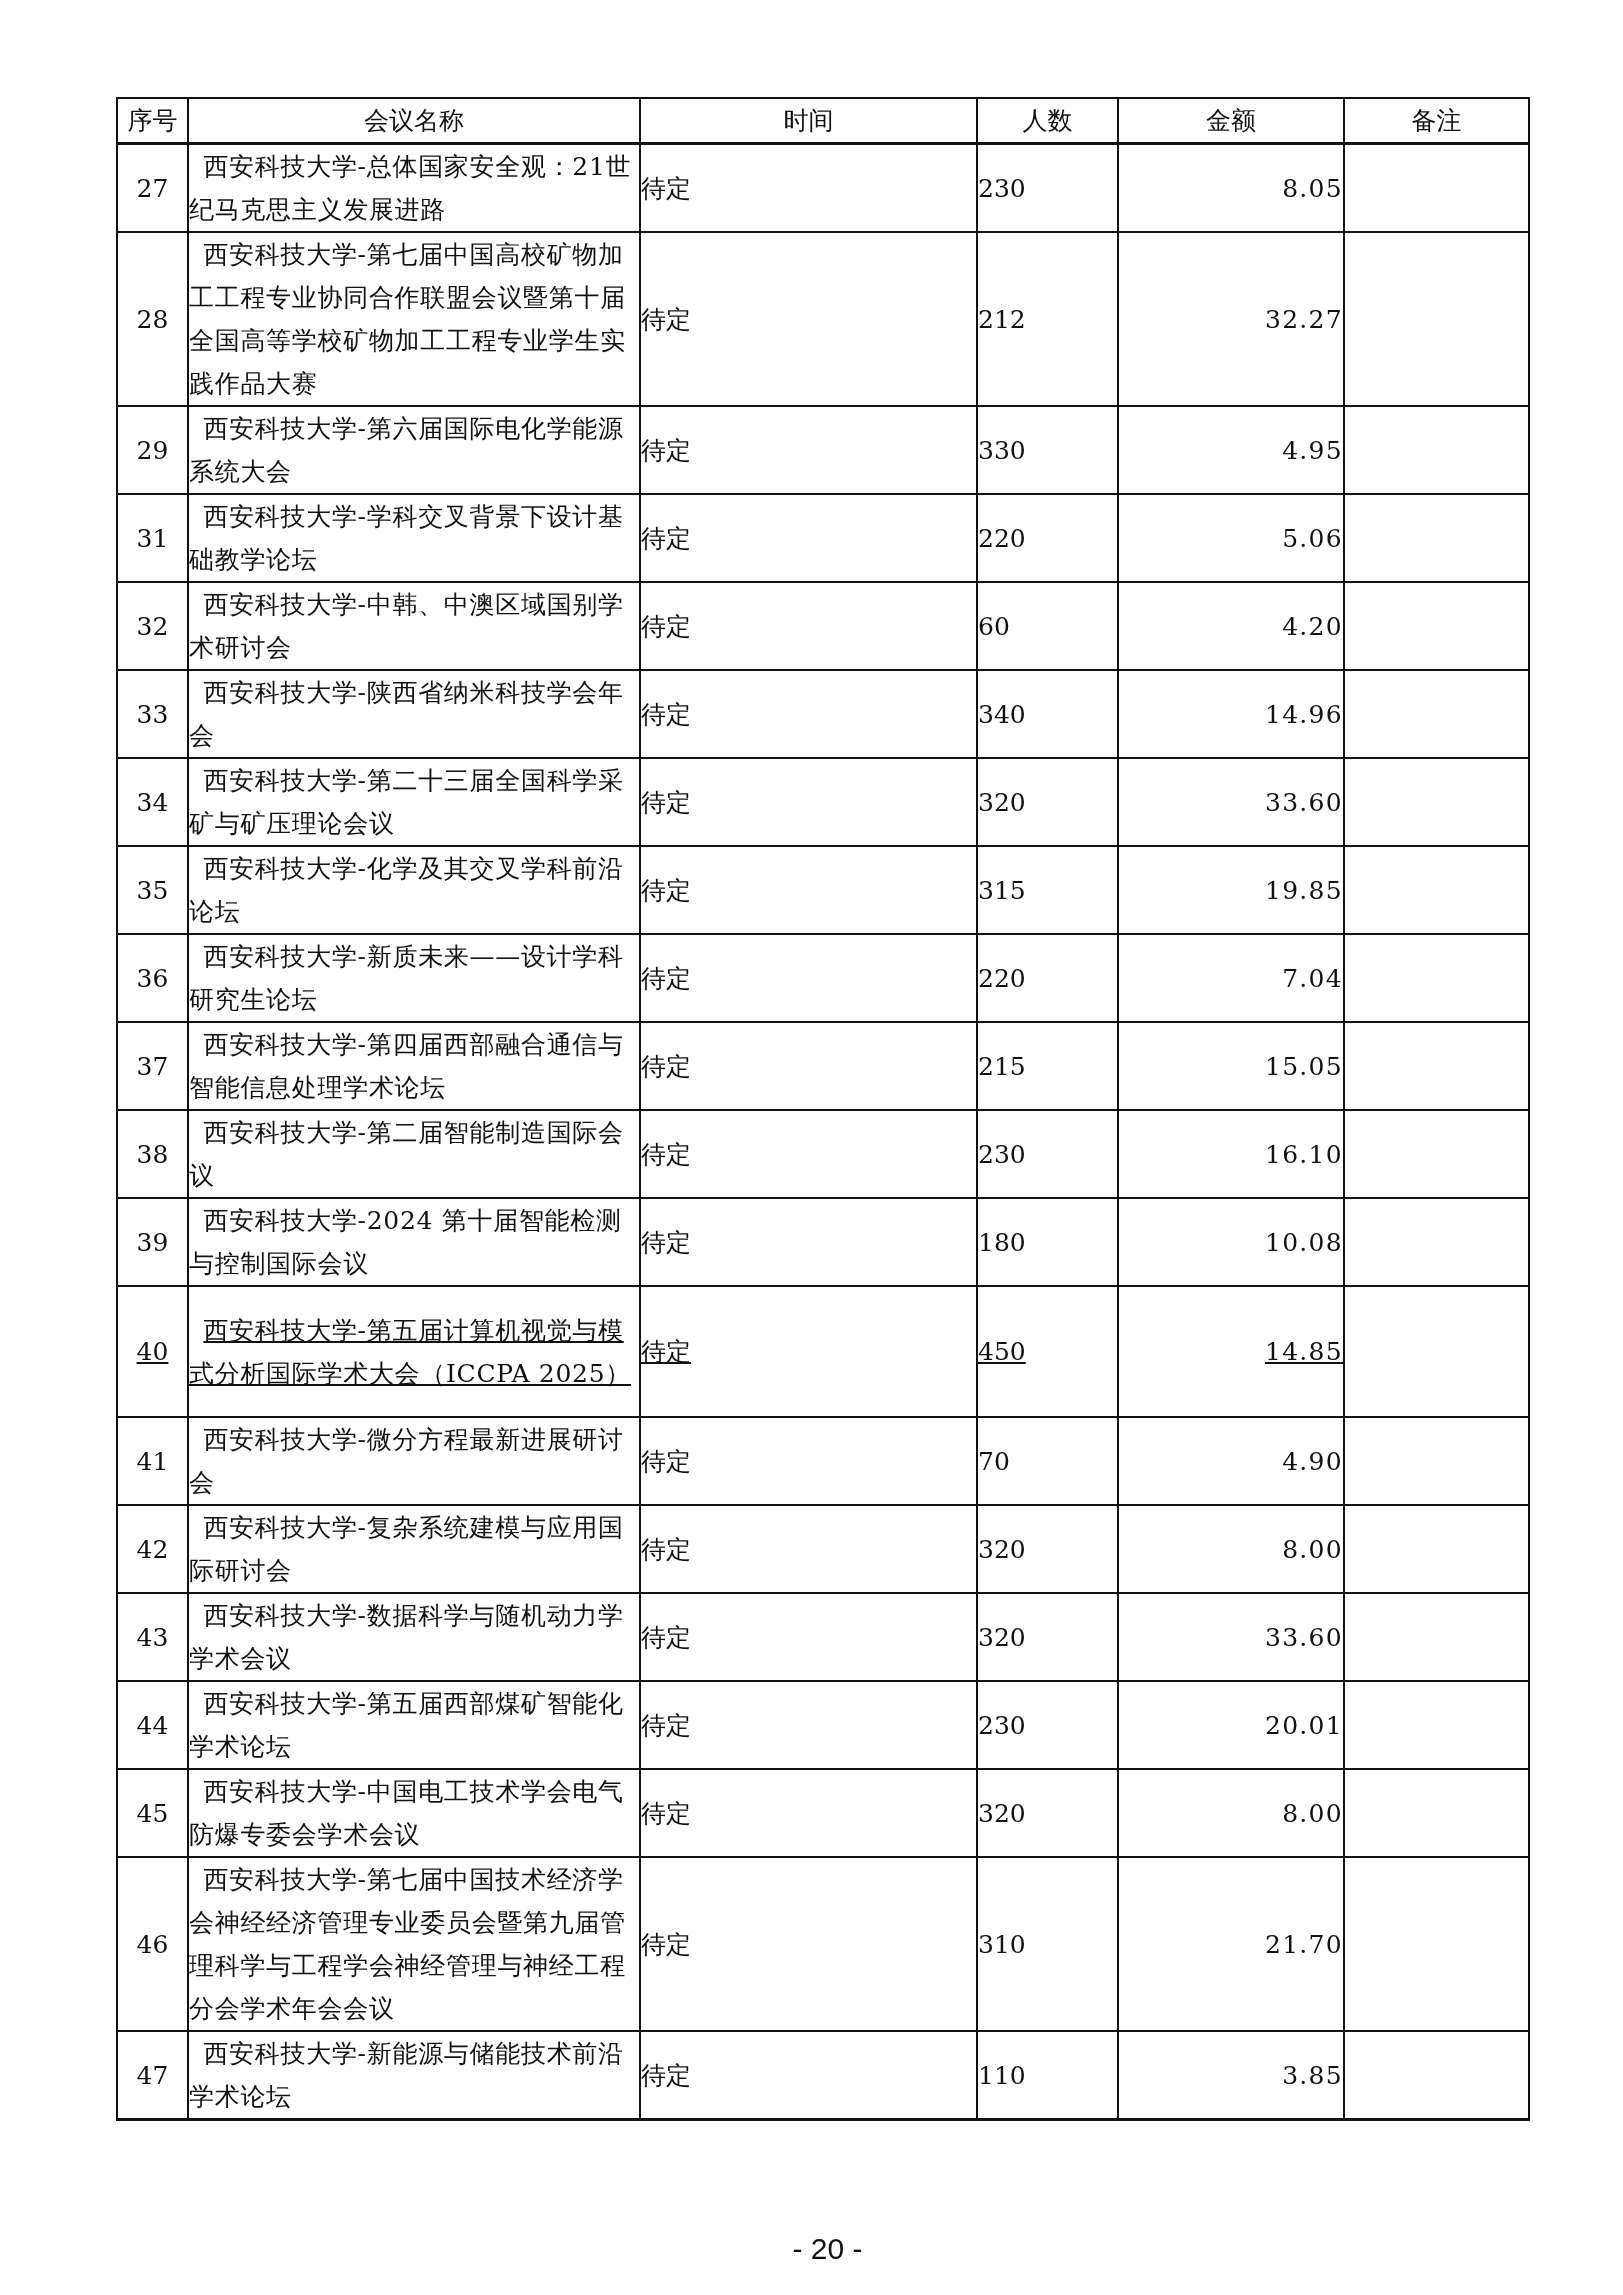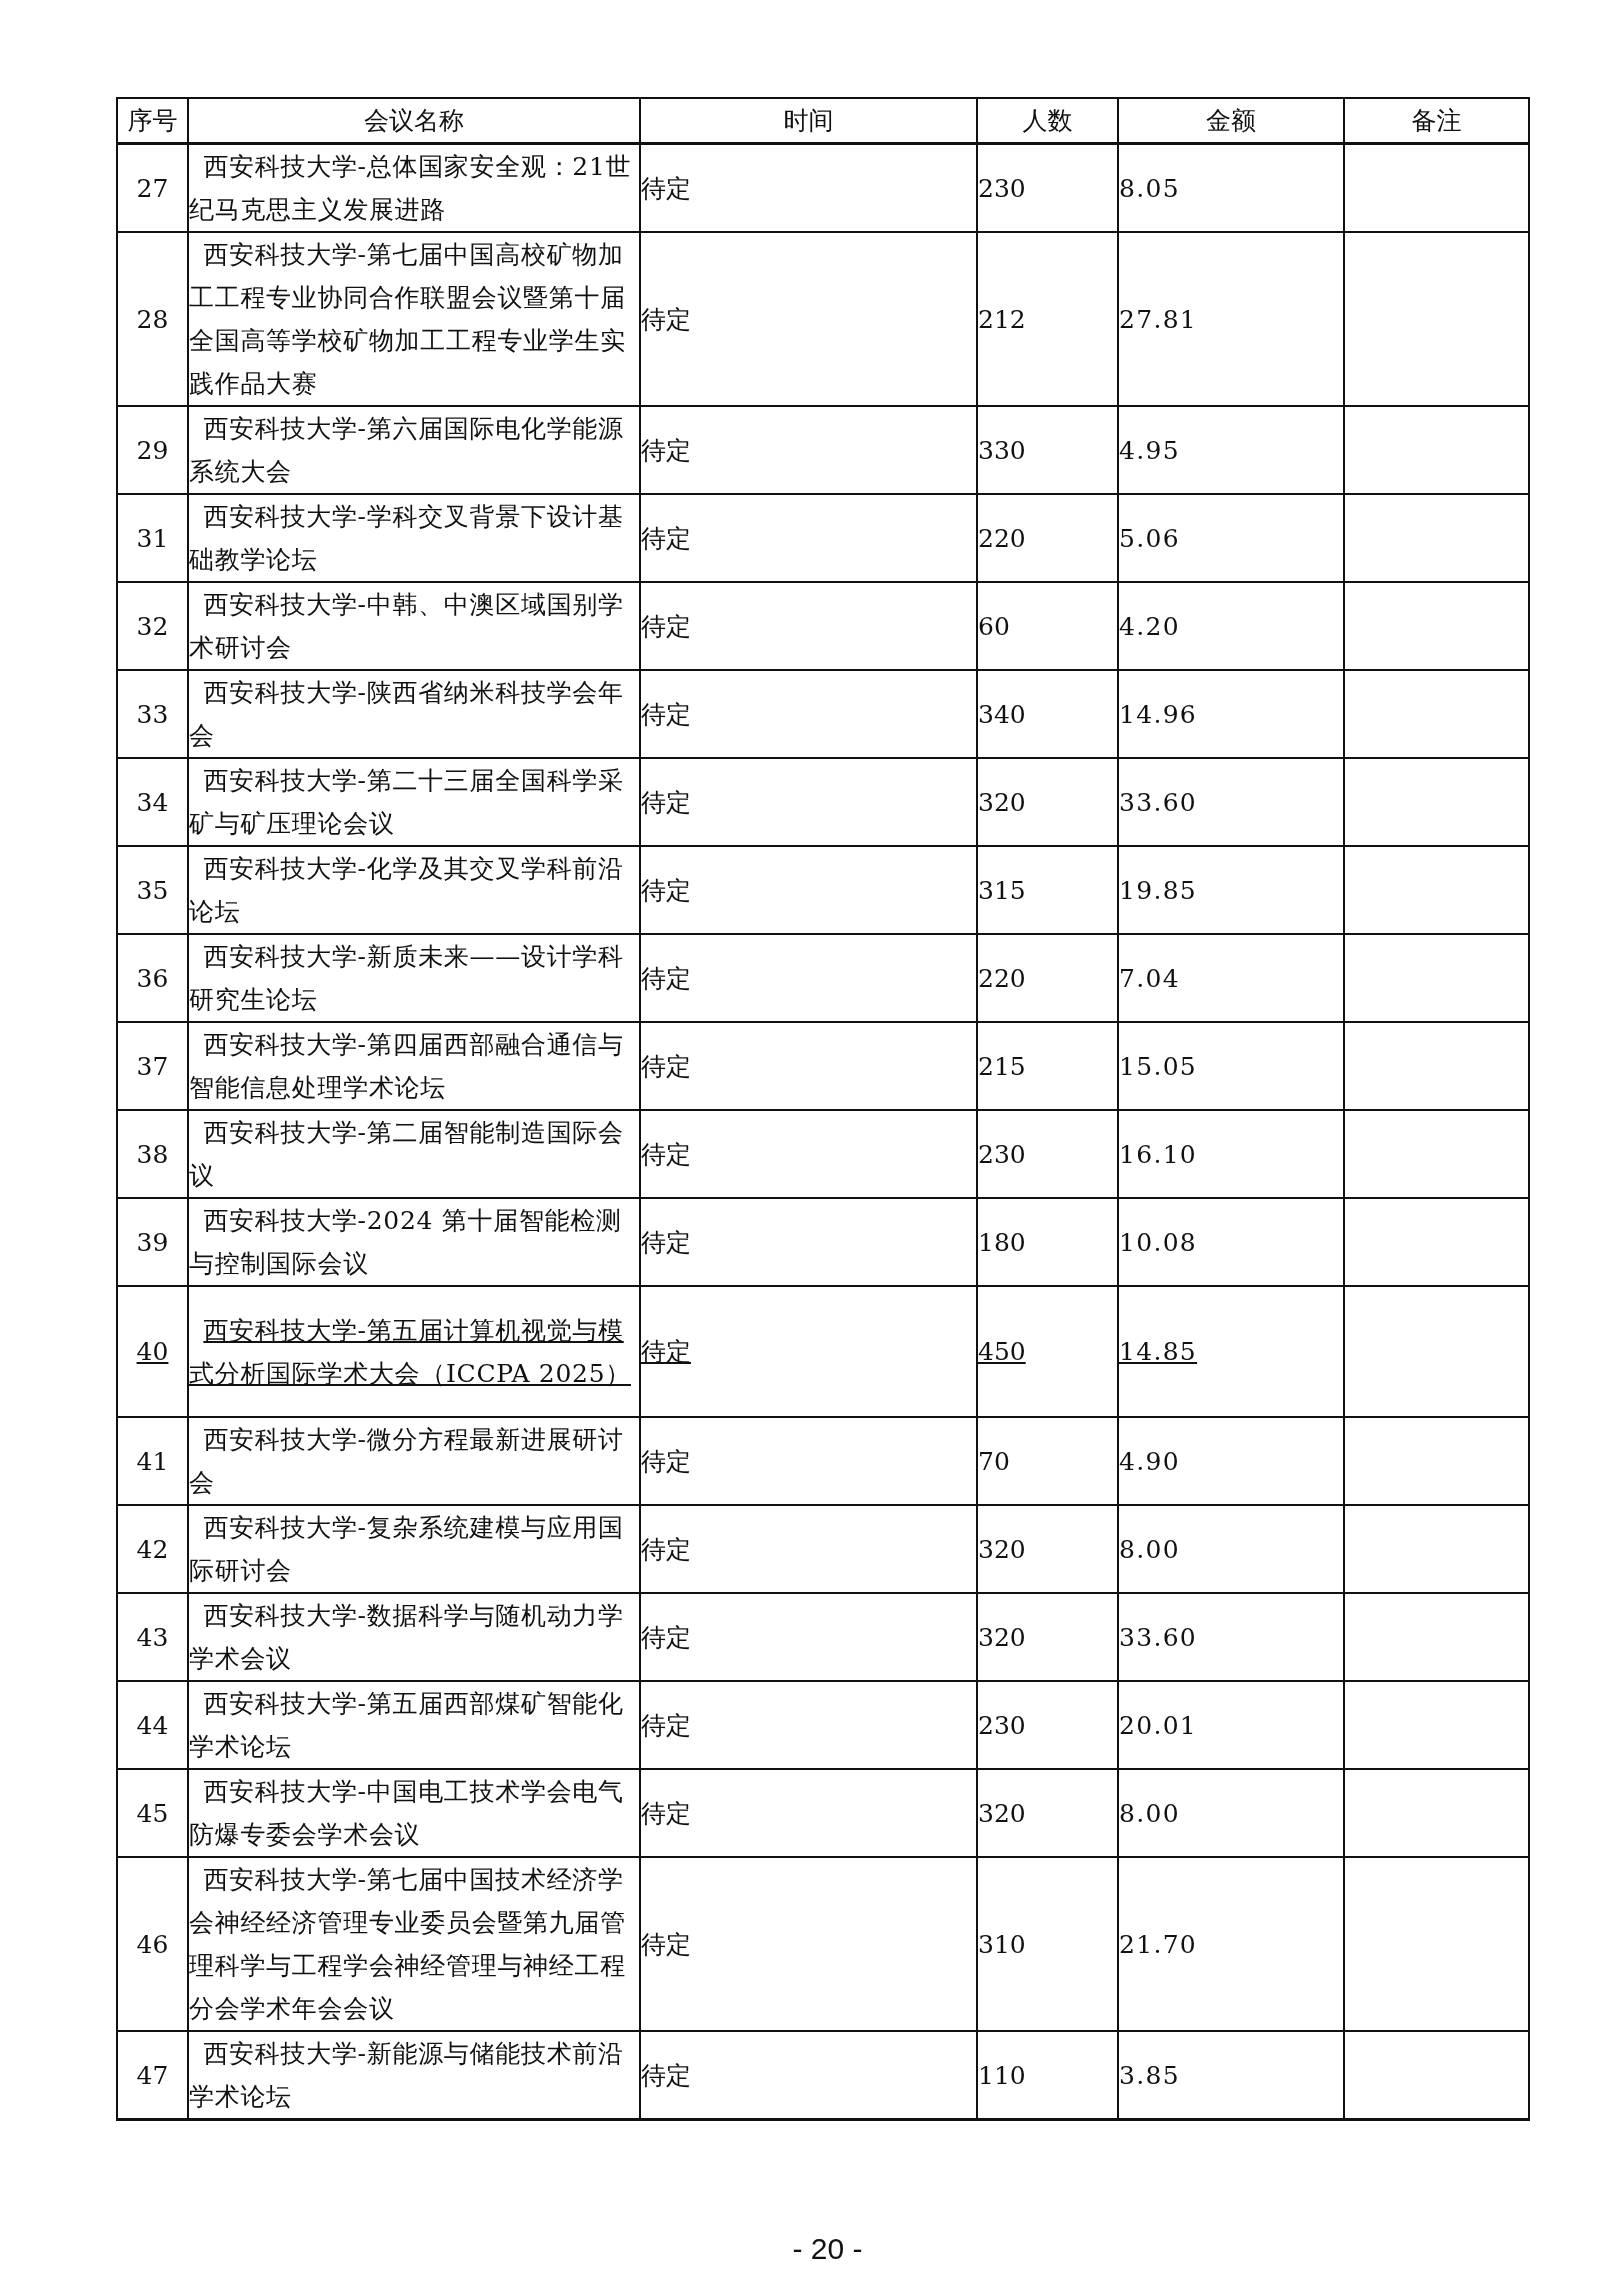--- a/index.html
+++ b/index.html
@@ -69,21 +69,21 @@
     td.col-time {
       text-align: left;
       padding-left: 10.5px;
     }
     td.col-people {
       text-align: left;
       padding-left: 19.6px;
       font-size: 23.6px;
     }
     td.col-amount {
-      text-align: left;
+      text-align: right;
       padding-left: 13px;
       font-size: 23.6px;
       letter-spacing: 1.3px;
     }
     td.col-remark {
       text-align: left;
     }
     table.conf-table tr:last-child td {
       border-bottom-width: 3.9px;
     }
@@ -129,21 +129,21 @@
     <td class="col-people">230</td>
     <td class="col-amount">8.05</td>
     <td class="col-remark"></td>
   </tr>
 
   <tr class="data-row" style="height: 174px;">
     <td class="col-no">28</td>
     <td class="col-name"><span class="first-indent"></span><span>西安科技大学-第七届中国高校矿物加工工程专业协同合作联盟会议暨第十届全国高等学校矿物加工工程专业学生实践作品大赛</span></td>
     <td class="col-time">待定</td>
     <td class="col-people">212</td>
-    <td class="col-amount">27.81</td>
+    <td class="col-amount">32.27</td>
     <td class="col-remark"></td>
   </tr>
 
   <tr class="data-row" style="height: 87px; padding-left: 36px;">
     <td class="col-no">29</td>
     <td class="col-name"><span class="first-indent"></span><span>西安科技大学-第六届国际电化学能源系统大会</span></td>
     <td class="col-time">待定</td>
     <td class="col-people">330</td>
     <td class="col-amount">4.95</td>
     <td class="col-remark"></td>

